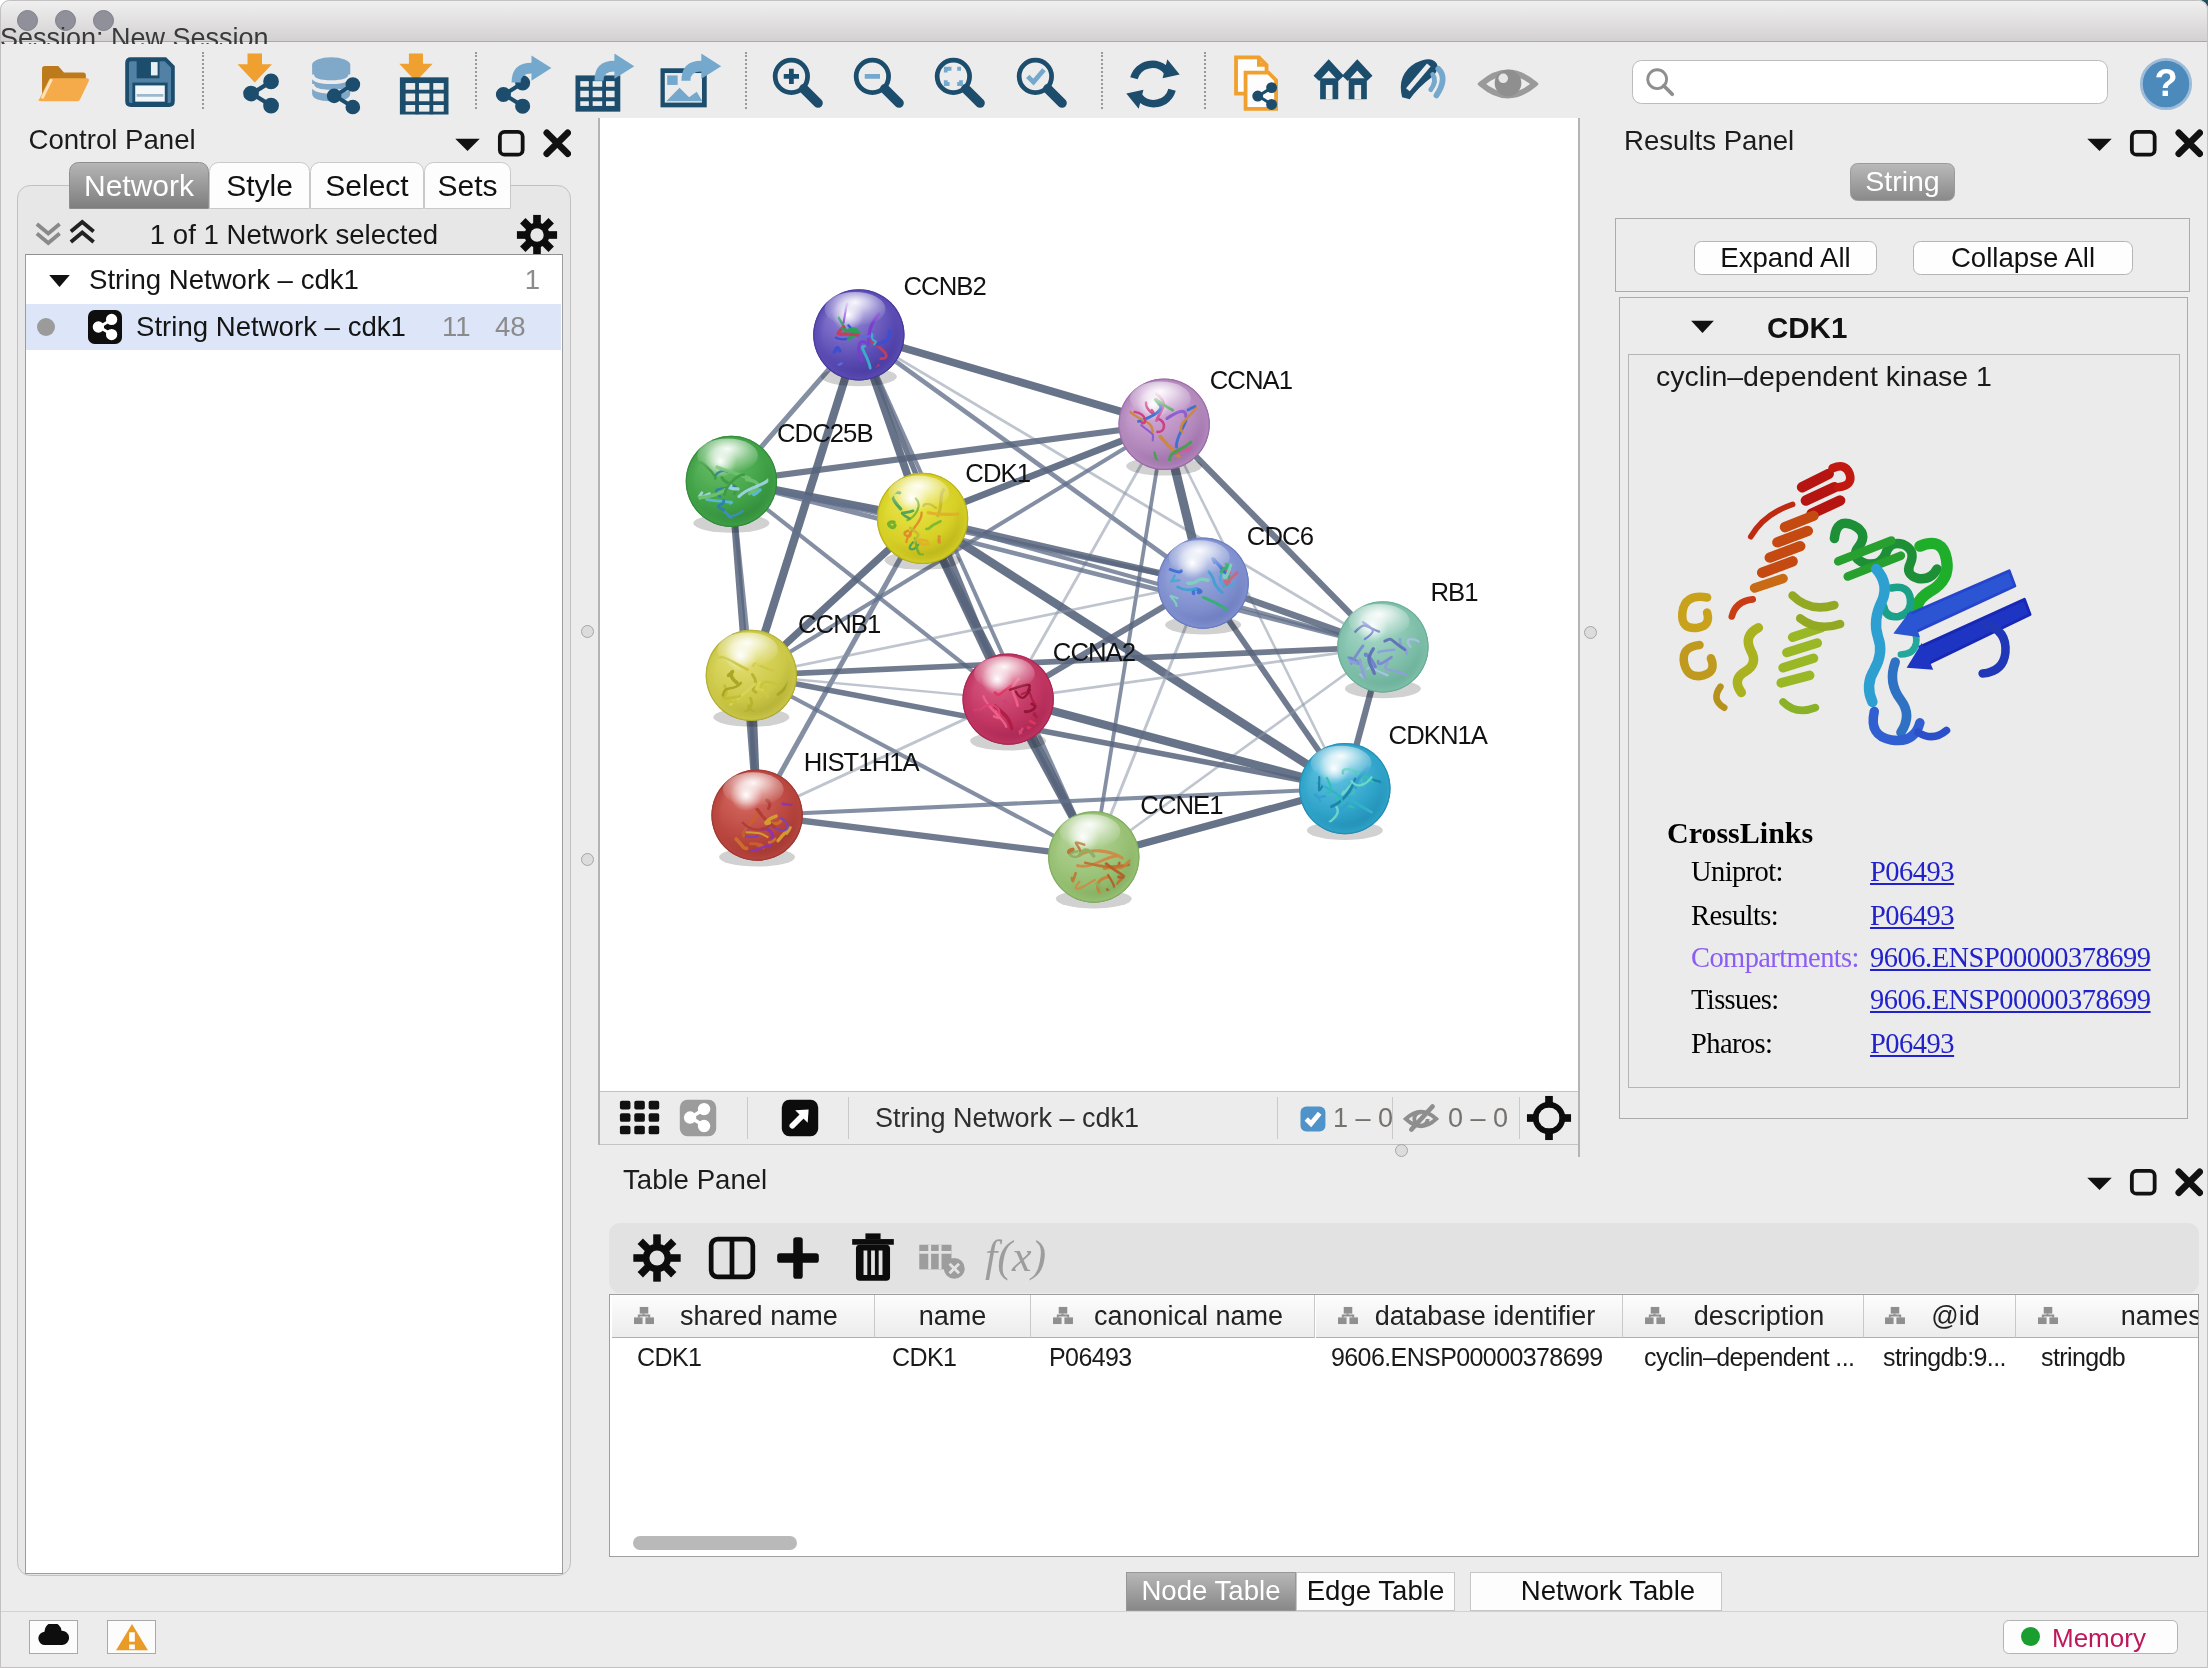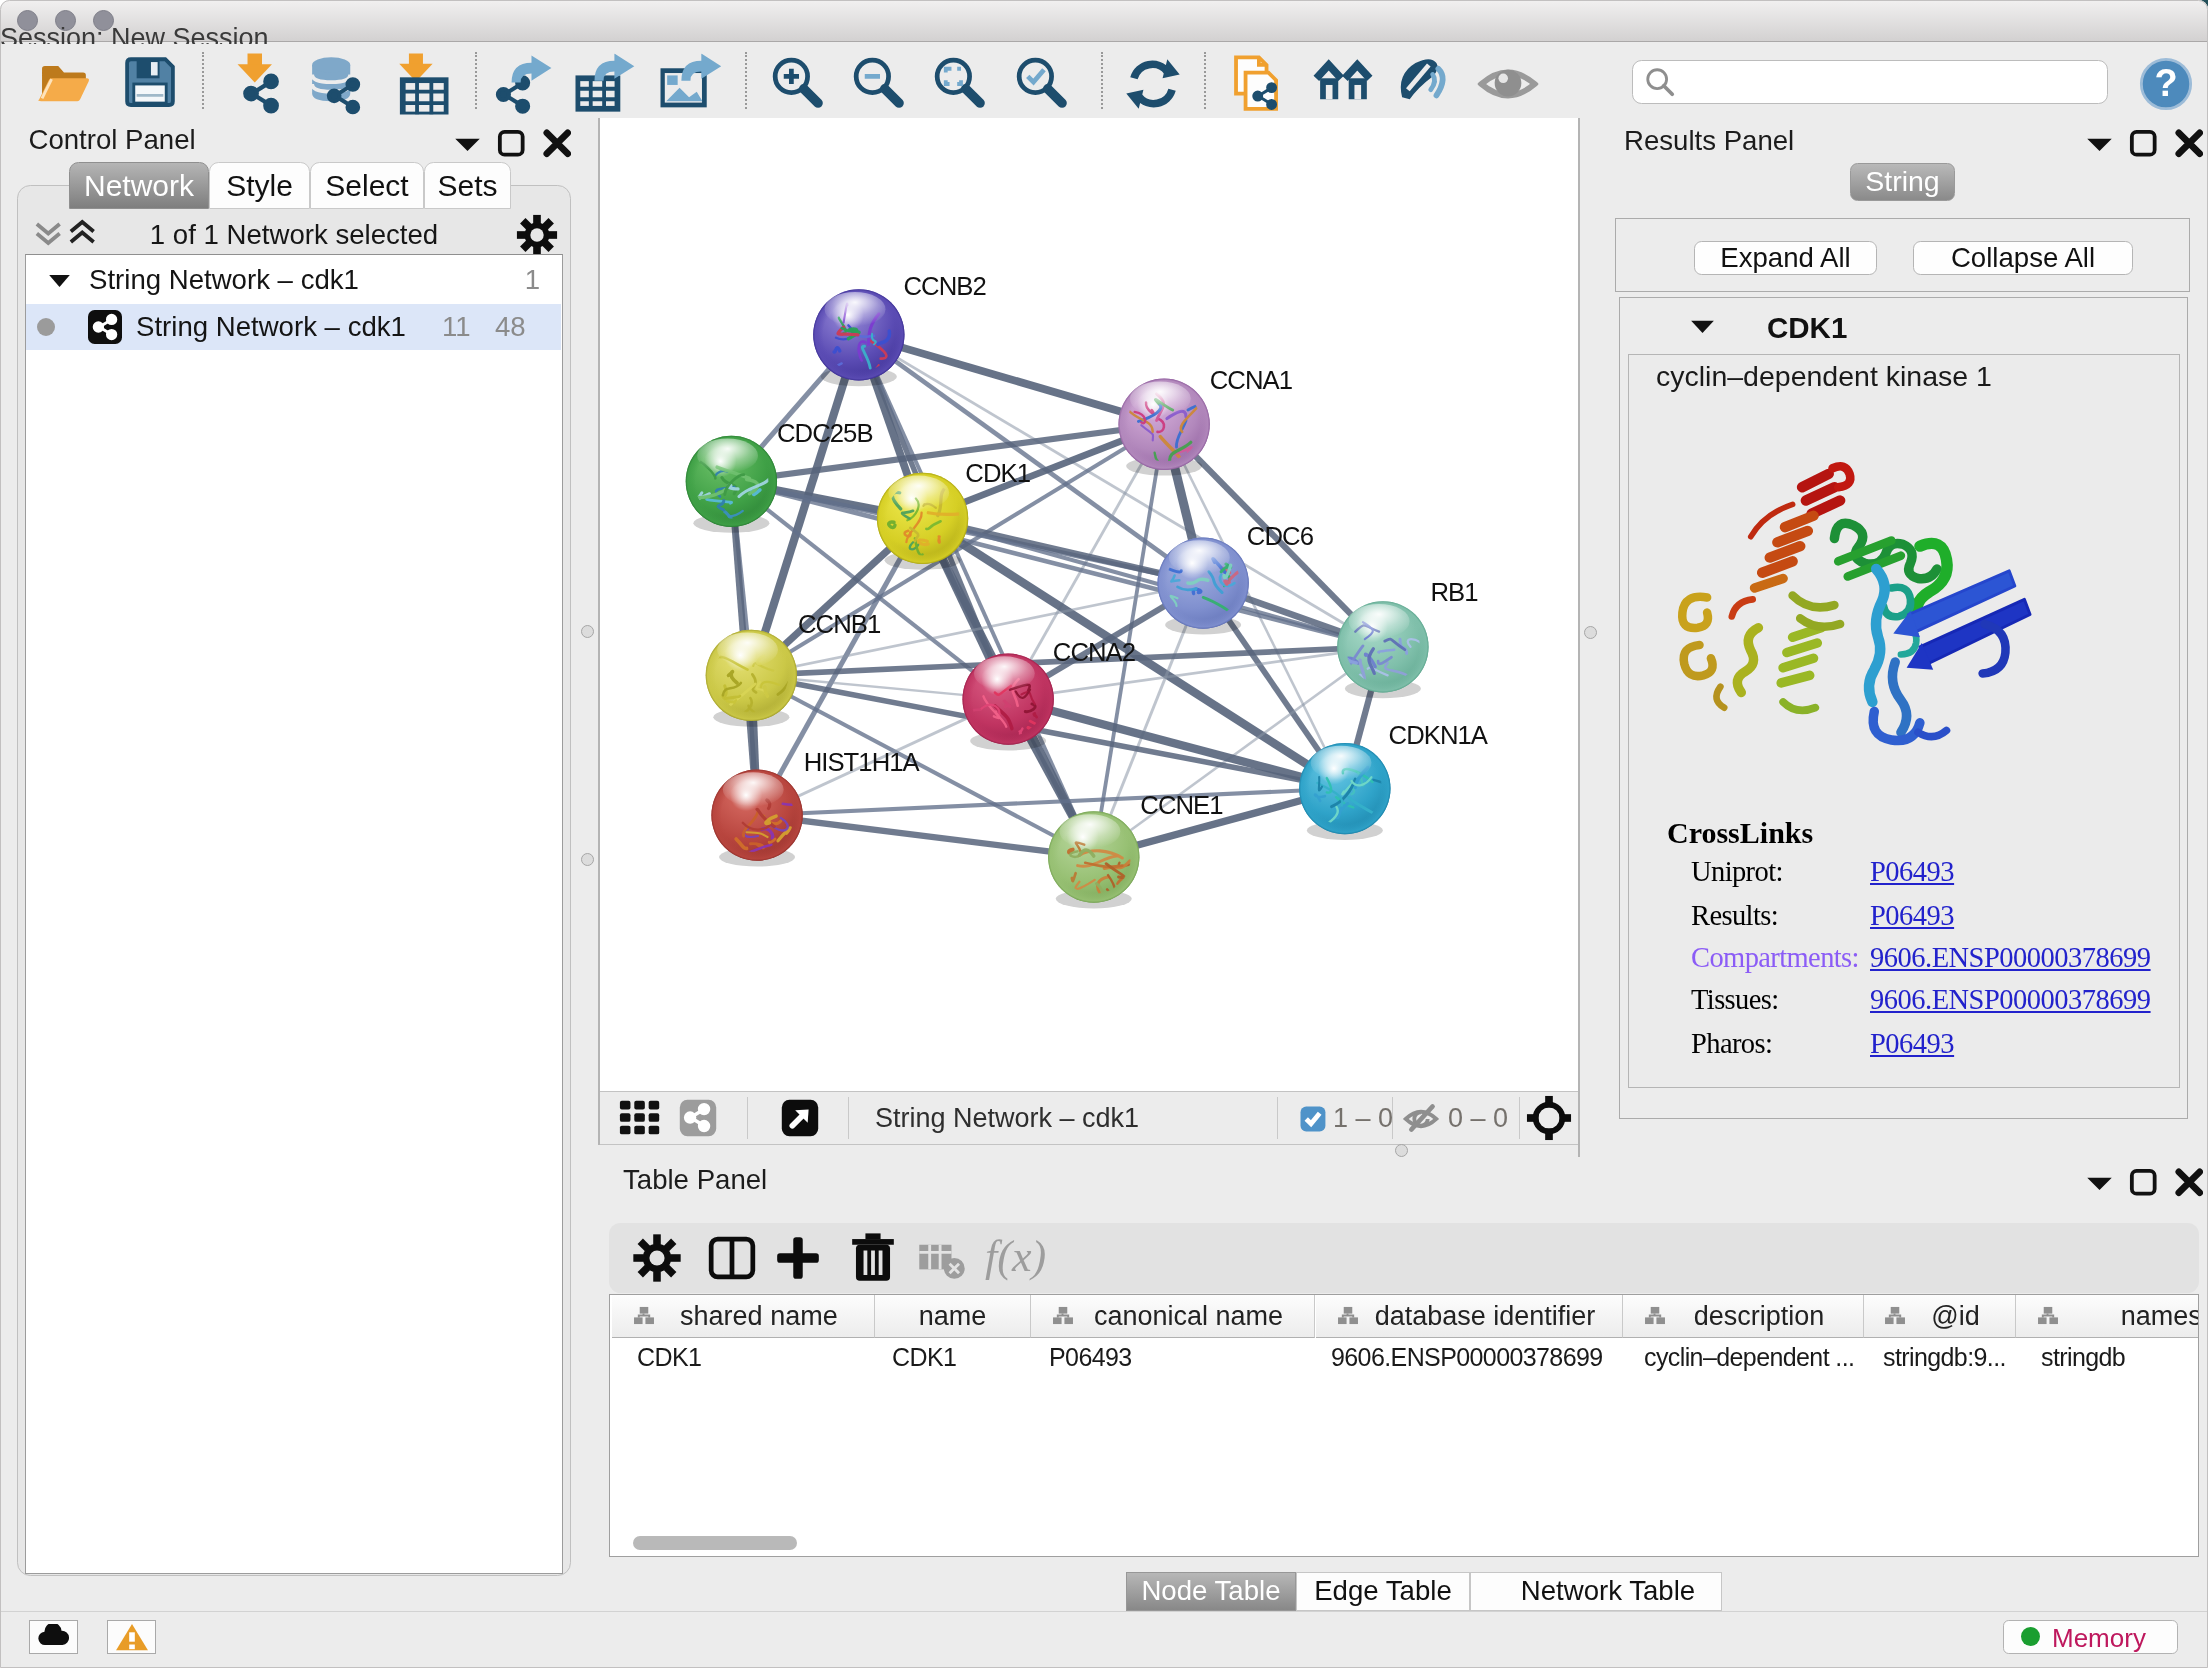--- a/index.html
+++ b/index.html
@@ -1158,21 +1158,21 @@
       <div class="td" style="left:27px;">CDK1</div>
       <div class="td" style="left:282px;">CDK1</div>
       <div class="td" style="left:439px;">P06493</div>
       <div class="td" style="left:721px;">9606.ENSP00000378699</div>
       <div class="td" style="left:1034px;">cyclin–dependent ...</div>
       <div class="td" style="left:1273px;">stringdb:9...</div>
       <div class="td" style="left:1431px;">stringdb</div>
       <div style="position:absolute;left:23px;top:241px;width:164px;height:14.3px;border-radius:7.6px;background:#b9b9b9;"></div>
 </div>
 <div class="btab btabsel" style="left:1126px;width:170px;">Node Table</div>
-<div class="btab" style="left:1296px;width:174px;">Edge Table</div>
+<div class="btab" style="left:1296px;width:159px;">Edge Table</div>
 <div class="btab" style="left:1470px;width:252px;padding-left:24px;">Network Table</div>
 
 <div id="statusbar">
   <div class="sbtn" style="left:28.5px;">
     <svg width="34" height="25" viewBox="0 0 36 26">
           <path d="M10 22 a7 7 0 0 1 -1 -14 a9 9 0 0 1 18 -1 a6 6 0 0 1 1 15 z" fill="#0e0e0e"></path>
         </svg>
   </div>
   <div class="sbtn" style="left:107px;">
     <svg width="36" height="30" viewBox="0 0 38 32">

